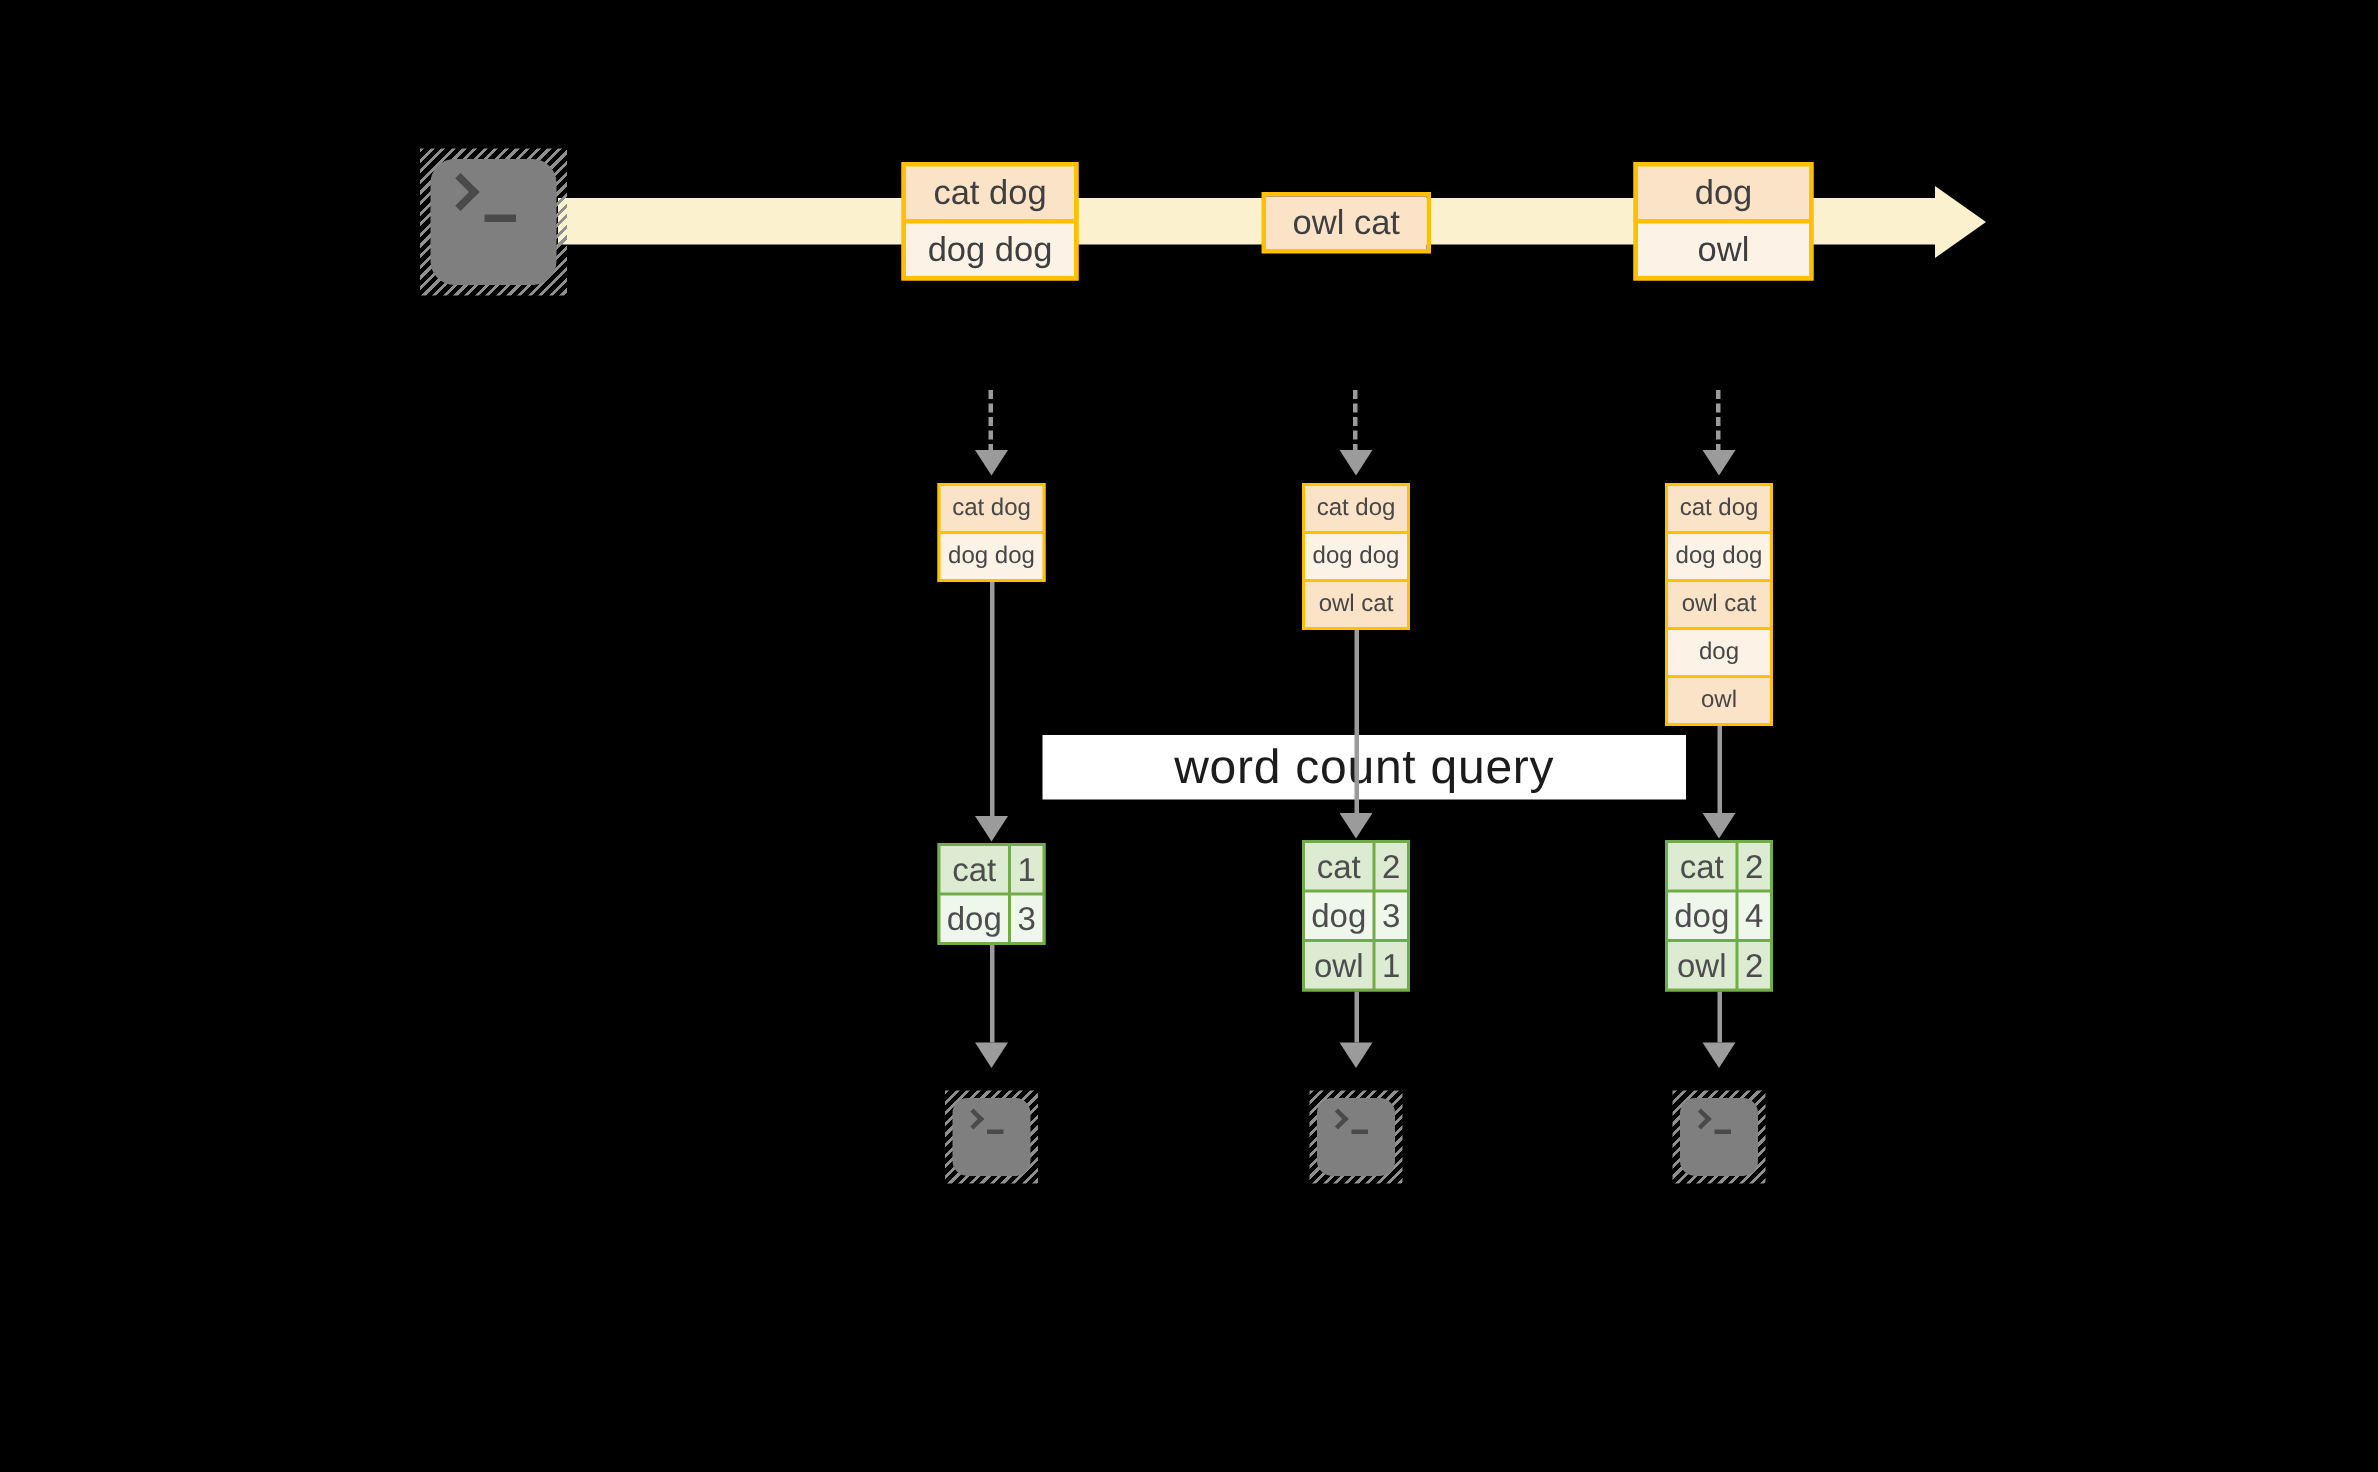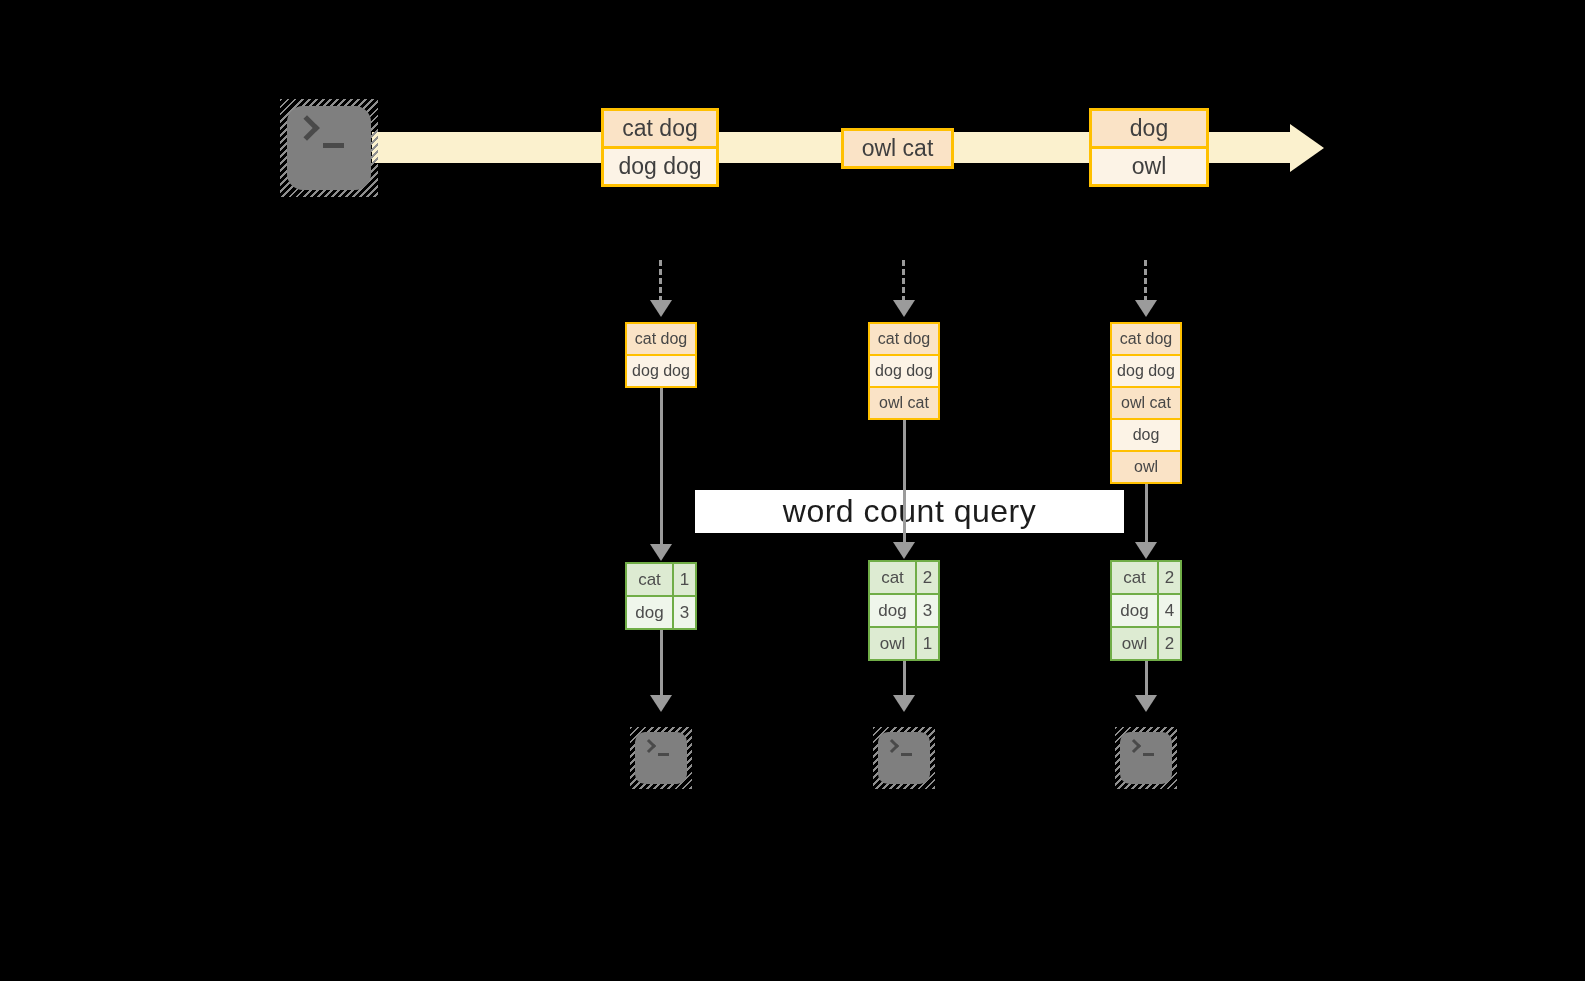--- a/index.html
+++ b/index.html
@@ -42,21 +42,21 @@
 
   
   .qband{position:absolute;left:695px;top:490px;width:429px;height:43px;background:#fff;
     display:flex;align-items:center;justify-content:center;z-index:1;}
   .qband span{font-size:32px;font-weight:300;color:#1c1c1c;letter-spacing:.5px;}
 
   
   .gtable{position:absolute;box-sizing:border-box;width:72px;border:2px solid var(--table-border,#70ad47);
     background:var(--table-border,#70ad47);display:grid;grid-template-columns:45px 21px;gap:2px;z-index:3;}
   .gtable .cell{height:31px;display:flex;align-items:center;justify-content:center;
-    font-size:17px;color:#4d4d4d;background:var(--table-fill-light,#eff6eb);text-align:center;}
+    font-size:22px;color:#4d4d4d;background:var(--table-fill-light,#eff6eb);text-align:center;}
   .gtable .cell:nth-child(4n+1),.gtable .cell:nth-child(4n+2){background:var(--table-fill-dark,#ddebd2);}
 </style>
 </head>
 <body>
 
 <div class="canvas">
 
   <div class="band"></div>
   <div class="band-head"></div>
 

